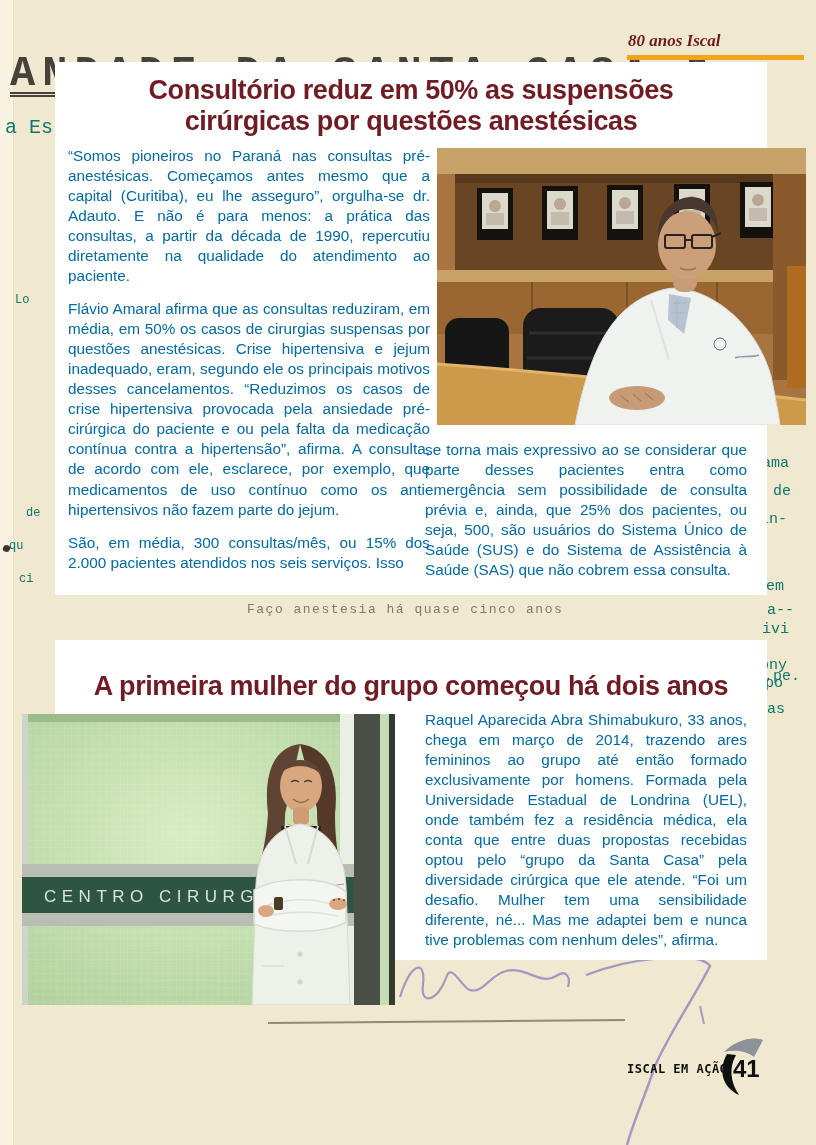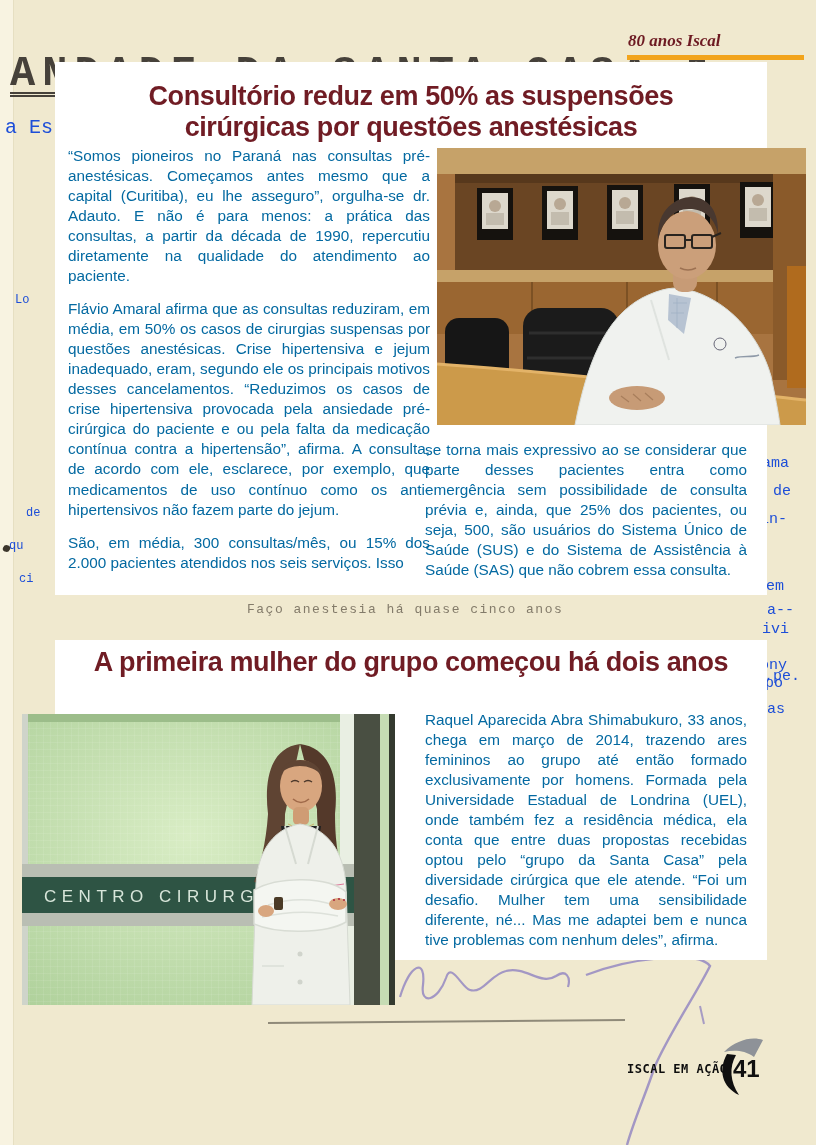--- a/index.html
+++ b/index.html
@@ -9,21 +9,21 @@
 
   
   .left-edge{position:absolute;left:0;top:0;width:13px;height:100%;
              background:#f8f3e1;border-right:1px solid #e6dfc2;z-index:1;}
   .big-letters{position:absolute;left:10px;top:50px;z-index:1;white-space:nowrap;
                font-family:"Liberation Mono",monospace;font-weight:bold;font-size:42px;
                letter-spacing:7px;color:#46413a;width:695px;overflow:hidden;
                text-decoration:underline;text-decoration-style:double;
                text-decoration-thickness:2px;text-underline-offset:7px;}
   .frag{position:absolute;z-index:1;font-family:"Liberation Mono",monospace;
-        color:#1d4ed8;}
+        color:#0f766e;}
   .frag-l{font-size:12px;}
   .frag-r{font-size:15px;}
   .ink-blot{position:absolute;left:3px;top:545px;width:7px;height:7px;z-index:1;
             background:#3c362c;border-radius:60% 40% 55% 45%;transform:rotate(25deg);}
   .typewriter-line{position:absolute;left:247px;top:602px;z-index:1;
                    font-family:"Liberation Mono",monospace;font-size:13px;
                    letter-spacing:1.5px;color:#837b6a;white-space:nowrap;}
   .hand-svg{position:absolute;left:0;top:0;width:816px;height:1145px;z-index:1;}
 
   
@@ -31,23 +31,23 @@
          font-family:"Liberation Serif",serif;font-style:italic;font-weight:bold;
          font-size:17px;color:#6d1a22;}
   .gold-bar{position:absolute;left:627px;top:55px;width:177px;height:5px;
             background:#f2a41c;z-index:2;}
 
   
   .box{position:absolute;background:#ffffff;z-index:2;}
   .box1{left:55px;top:62px;width:712px;height:533px;}
   .box2{left:55px;top:640px;width:712px;height:320px;}
   .headline{color:#701c24;font-weight:bold;text-align:center;
-            letter-spacing:-0.4px;margin:6px auto;}
+            letter-spacing:-0.4px;margin:0 auto;}
   .h1{width:600px;font-size:27px;line-height:1.14;padding-top:13px;}
-  .h2{width:680px;font-size:27px;line-height:1.1;padding-top:2px;}
+  .h2{width:680px;font-size:27px;line-height:1.1;padding-top:32px;}
   .col{position:absolute;}
   .col p{margin:0 0 13px 0;text-align:justify;font-size:15.3px;line-height:1.31;
          color:#0369a1;}
   .col1-left{left:13px;top:84px;width:362px;}
   .col1-right{left:370px;top:378px;width:322px;}
   .col2-right{left:370px;top:70px;width:322px;}
 
   
   .photo{position:absolute;z-index:3;display:block;}
   .photo1{left:437px;top:148px;width:369px;height:277px;}

